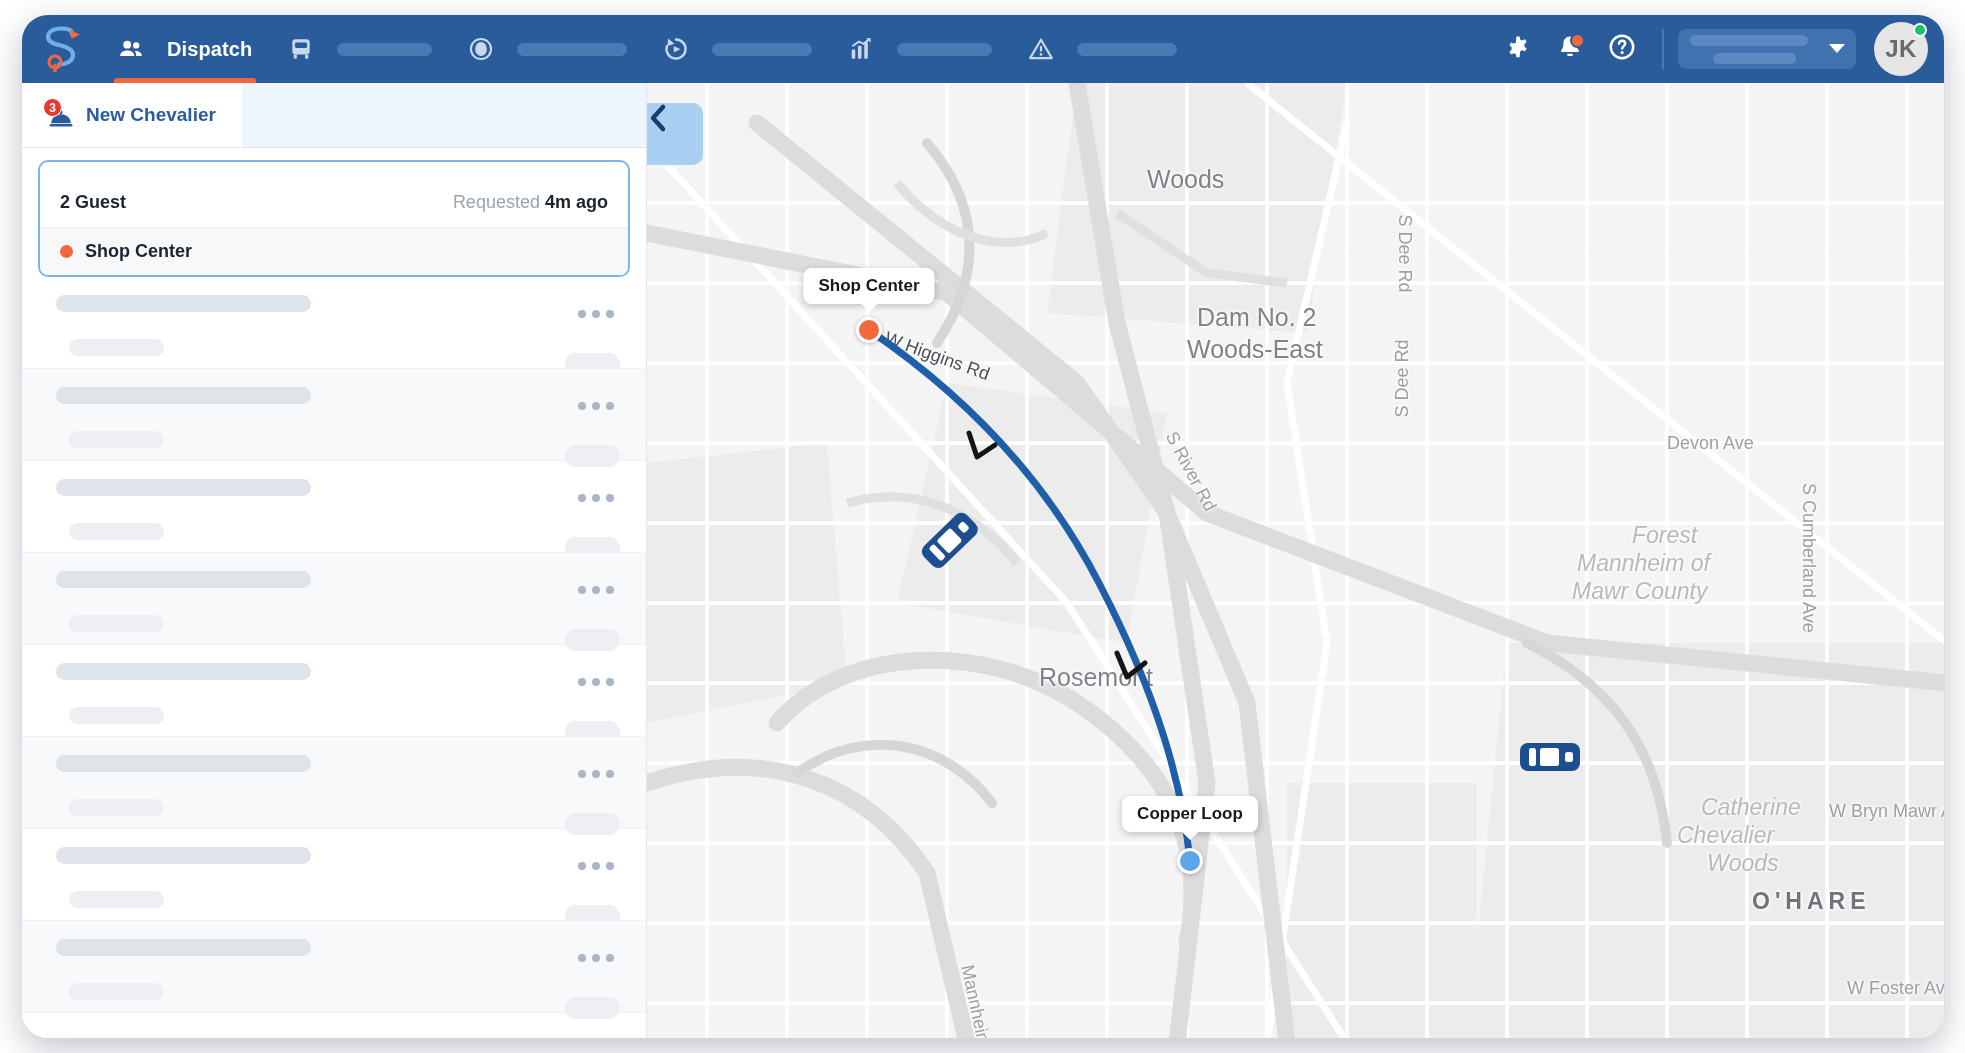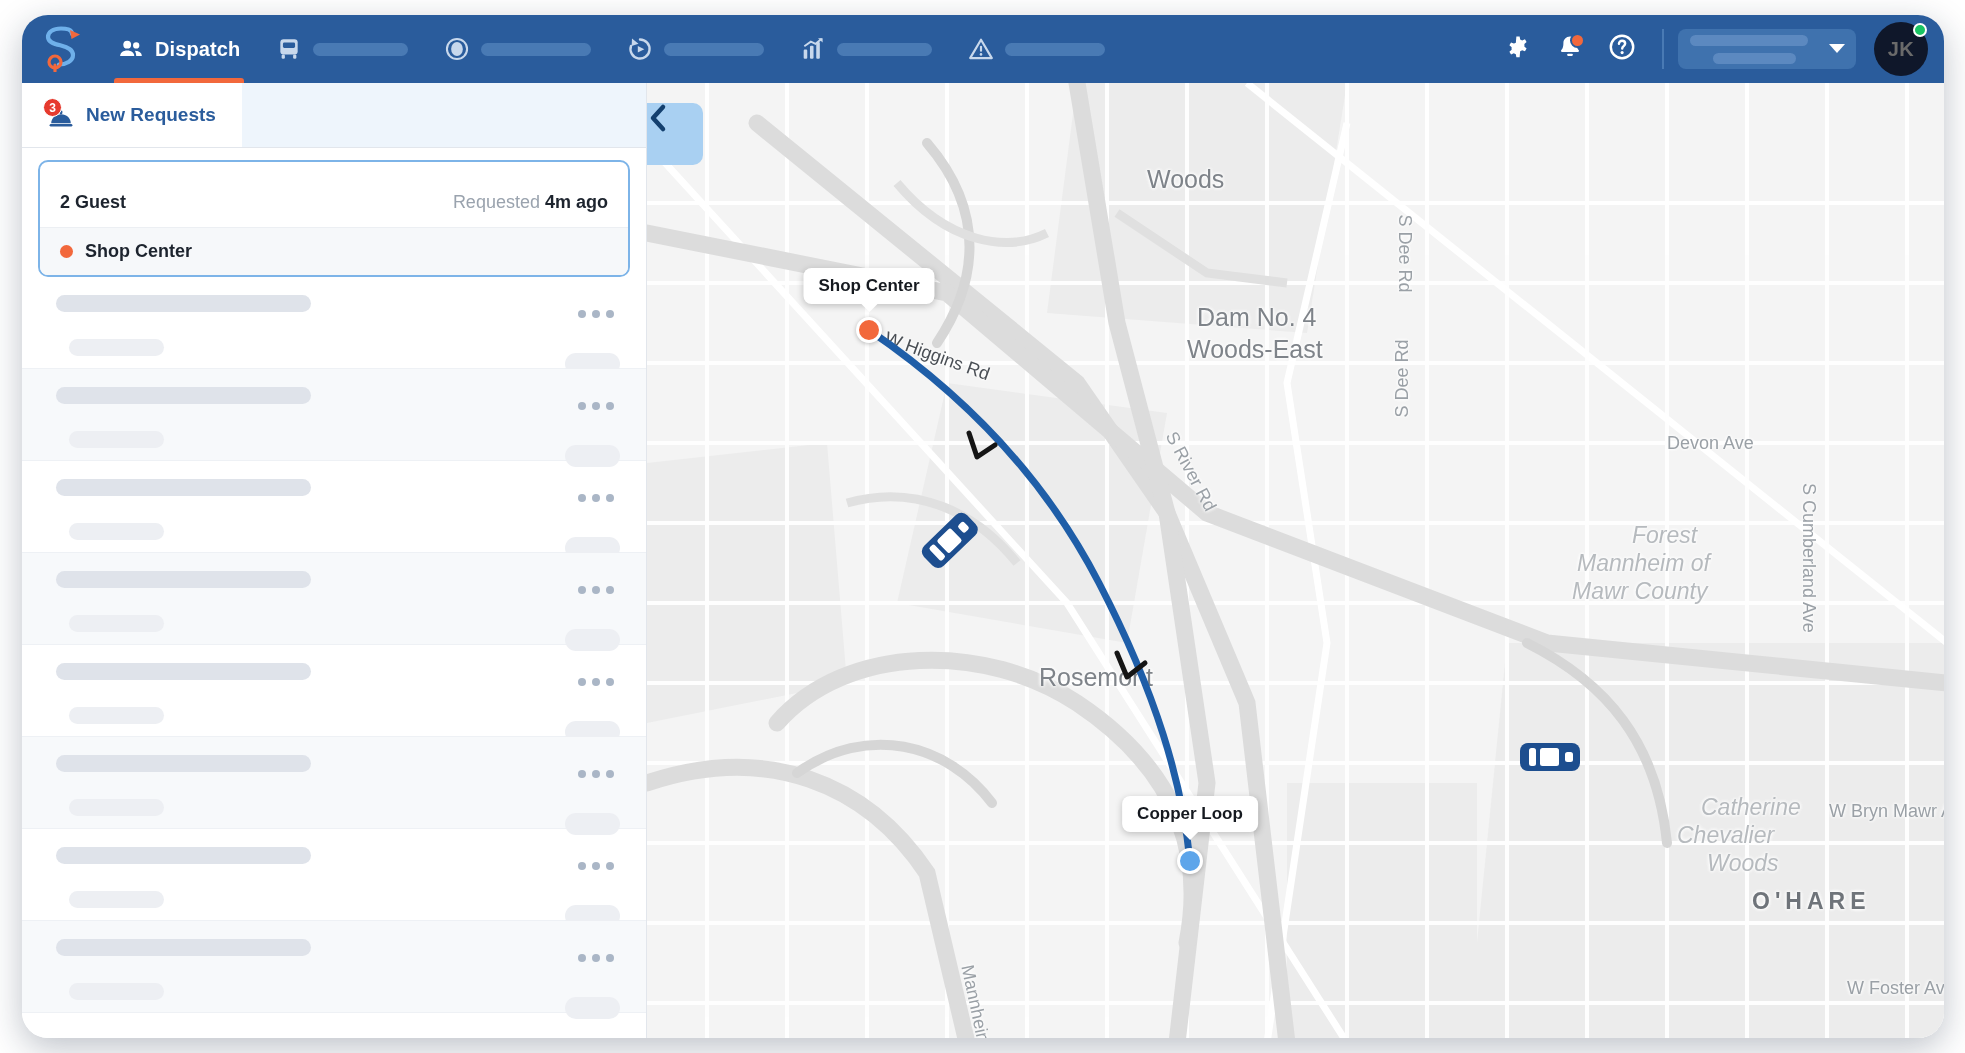--- a/index.html
+++ b/index.html
@@ -25,21 +25,21 @@
     position: absolute; left: 0; top: 0;
     width: 100%; height: 68px;
     background: #2a5c9c;
     display: flex; align-items: center;
   }
   .brand { width: 78px; display: flex; justify-content: center; align-items: center; }
   .brand svg { display: block; }
 
   .nav-items { display: flex; align-items: center; gap: 0; flex: 1; }
   .nav-item {
-    display: flex; align-items: center; gap: 11px;
+    display: flex; align-items: center; gap: 23px;
     height: 68px; padding: 0 18px;
     position: relative;
     color: #c8d8ec;
   }
   .nav-item.active { color: #ffffff; }
   .nav-item.active::after {
     content: ""; position: absolute; left: 14px; right: 14px; bottom: 0;
     height: 5px; background: #f2683c; border-radius: 3px 3px 0 0;
   }
   .nav-label { font-size: 20px; font-weight: 700; letter-spacing: .1px; }
@@ -69,23 +69,23 @@
   .account-select .line2 { width: 83px; height: 11px; border-radius: 6px; background: #5c89c0; margin-left: 23px;}
   .caret-down {
     position: absolute; right: 11px; top: 15px;
     width: 0; height: 0;
     border-left: 8px solid transparent; border-right: 8px solid transparent;
     border-top: 9px solid #ffffff;
   }
   .avatar-wrap { position: relative; margin-left: 18px; }
   .avatar {
     width: 54px; height: 54px; border-radius: 50%;
-    background: #0f172a; color: #6a6a6a;
+    background: #e5e5e5; color: #6a6a6a;
     display: flex; align-items: center; justify-content: center;
-    font-size: 20px; font-weight: 700; letter-spacing: .5px;
+    font-size: 24px; font-weight: 700; letter-spacing: .5px;
   }
   .presence {
     position: absolute; right: 1px; top: 1px;
     width: 14px; height: 14px; border-radius: 50%;
     background: #19c463; border: 2px solid #ffffff;
   }
 
   
   .sidebar {
     position: absolute; left: 0; top: 68px;
@@ -342,21 +342,21 @@
     <div class="tabbar">
       <div class="tab">
         <span class="tab-icon">
           <svg width="24" height="21" viewBox="0 0 24 21" fill="#2a5c9c">
             <path d="M2.2 16.2c0-5.1 4.3-9 9.8-9s9.8 3.9 9.8 9z"></path>
             <rect x="0.6" y="16.9" width="22.8" height="2.7" rx="1.35"></rect>
             <rect x="10.6" y="3.6" width="2.8" height="3.6" rx="1.2"></rect>
           </svg>
           <span class="tab-badge">3</span>
         </span>
-        <span>New Requests</span>
+        <span>New Chevalier</span>
       </div>
       <div class="tabbar-rest"></div>
     </div>
 
     <div class="list">
 
       <div class="req-card">
         <div class="req-top">
           <div class="req-row2">
             <span class="req-guests">2 Guest</span>
@@ -505,21 +505,21 @@
       </span>
     </div>
 
     <svg width="1300" height="960" style="z-index:20" aria-hidden="true">
       <path d="M222 247 C300 300 390 380 452 500 C510 612 535 700 543 778" fill="none" stroke="#1f5ea8" stroke-width="7" stroke-linecap="round"></path>
       <path d="M322 350 L330 374 L348 362" fill="none" stroke="#151515" stroke-width="5" stroke-linecap="round" stroke-linejoin="round"></path>
       <path d="M470 570 L480 594 L498 580" fill="none" stroke="#151515" stroke-width="5" stroke-linecap="round" stroke-linejoin="round"></path>
     </svg>
 
     <div class="map-label place" style="left:500px; top:82px;">Woods</div>
-    <div class="map-label place" style="left:550px; top:220px;">Dam No. 4</div>
+    <div class="map-label place" style="left:550px; top:220px;">Dam No. 2</div>
     <div class="map-label place" style="left:540px; top:252px;">Woods-East</div>
     <div class="map-label street" style="left:718px; top:160px; transform:rotate(90deg);">S Dee Rd</div>
     <div class="map-label street" style="left:716px; top:285px; transform:rotate(-90deg);">S Dee Rd</div>
     <div class="map-label street" style="left:500px; top:378px; transform:rotate(62deg);">S River Rd</div>
     <div class="map-label street" style="left:1020px; top:350px;">Devon Ave</div>
     <div class="map-label park" style="left:985px; top:440px;">Forest</div>
     <div class="map-label park" style="left:930px; top:468px;">Mannheim of</div>
     <div class="map-label park" style="left:925px; top:496px;">Mawr County</div>
     <div class="map-label street" style="left:1172px; top:400px; transform:rotate(90deg); transform-origin:left top;">S Cumberland Ave</div>
     <div class="map-label place" style="left:392px; top:580px;">Rosemont</div>

